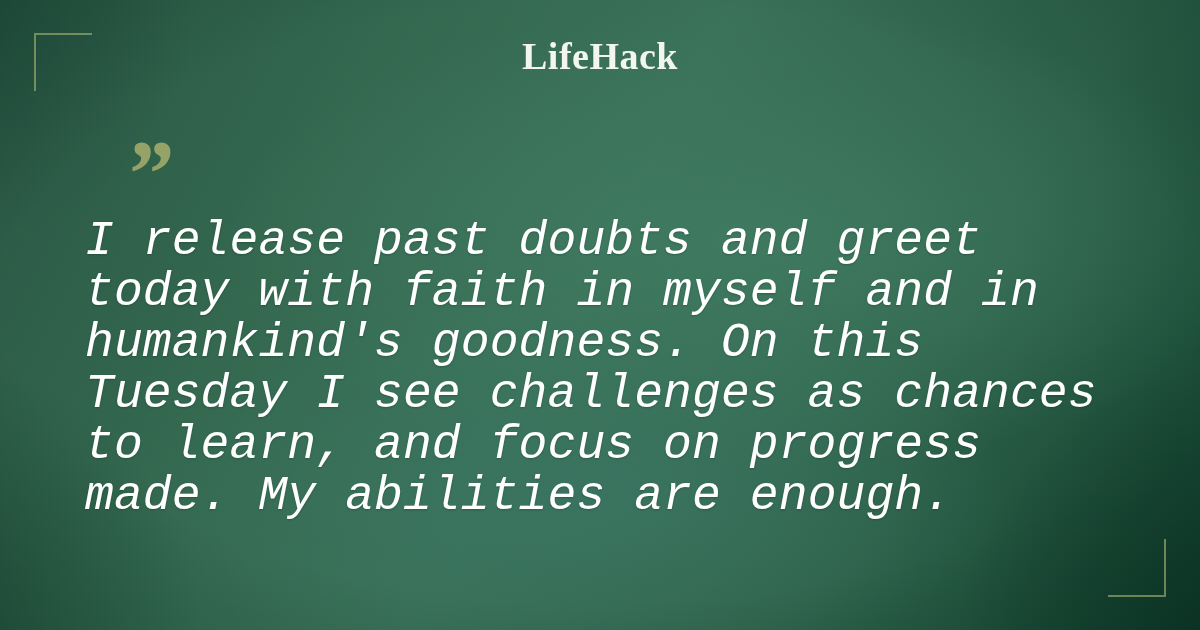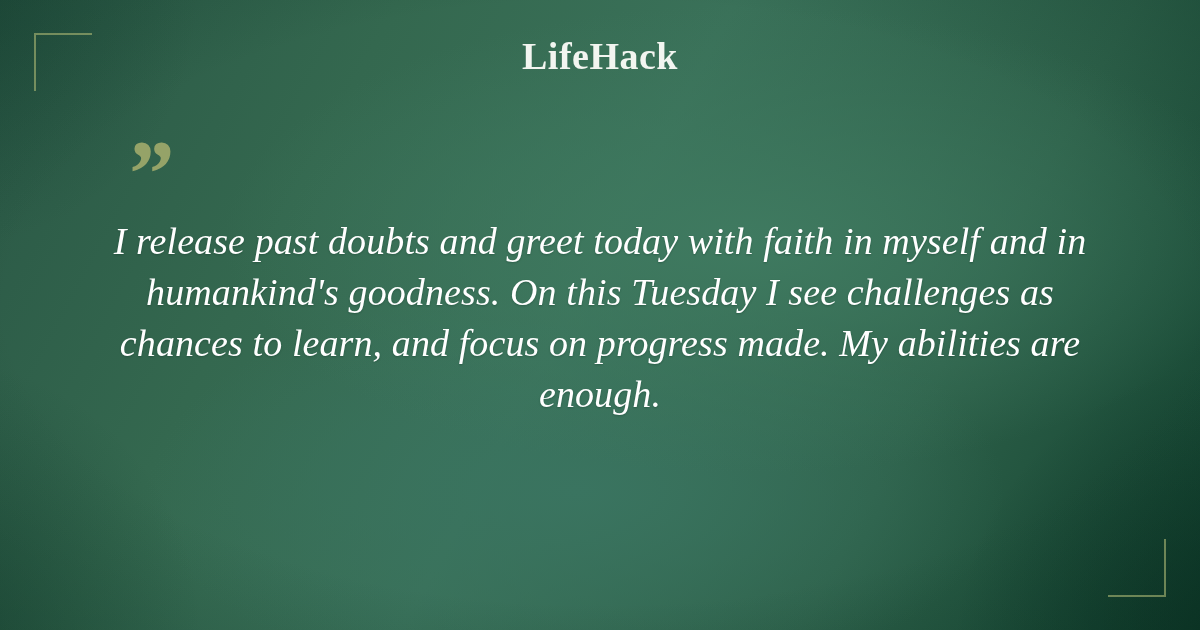--- a/index.html
+++ b/index.html
@@ -89,26 +89,26 @@
   }
 
   
   .quote-wrap {
     position: absolute;
     left: 85px;
     right: 85px;
     top: 216px;
   }
   .quote-text {
-    font-family: Liberation Serif, serif;
+    font-family: Liberation Mono, monospace;
     font-style: italic;
-    font-size: 38px;
+    font-size: 48px;
     line-height: 51px;
     color: #ffffff;
-    text-align: center;
+    text-align: left;
     letter-spacing: 0.1px;
     text-shadow: 0 1px 2px rgba(10,40,28,0.28);
   }
 </style>
 </head>
 <body>
 
 <div class="card">
 
   <div class="bg-base"></div>

